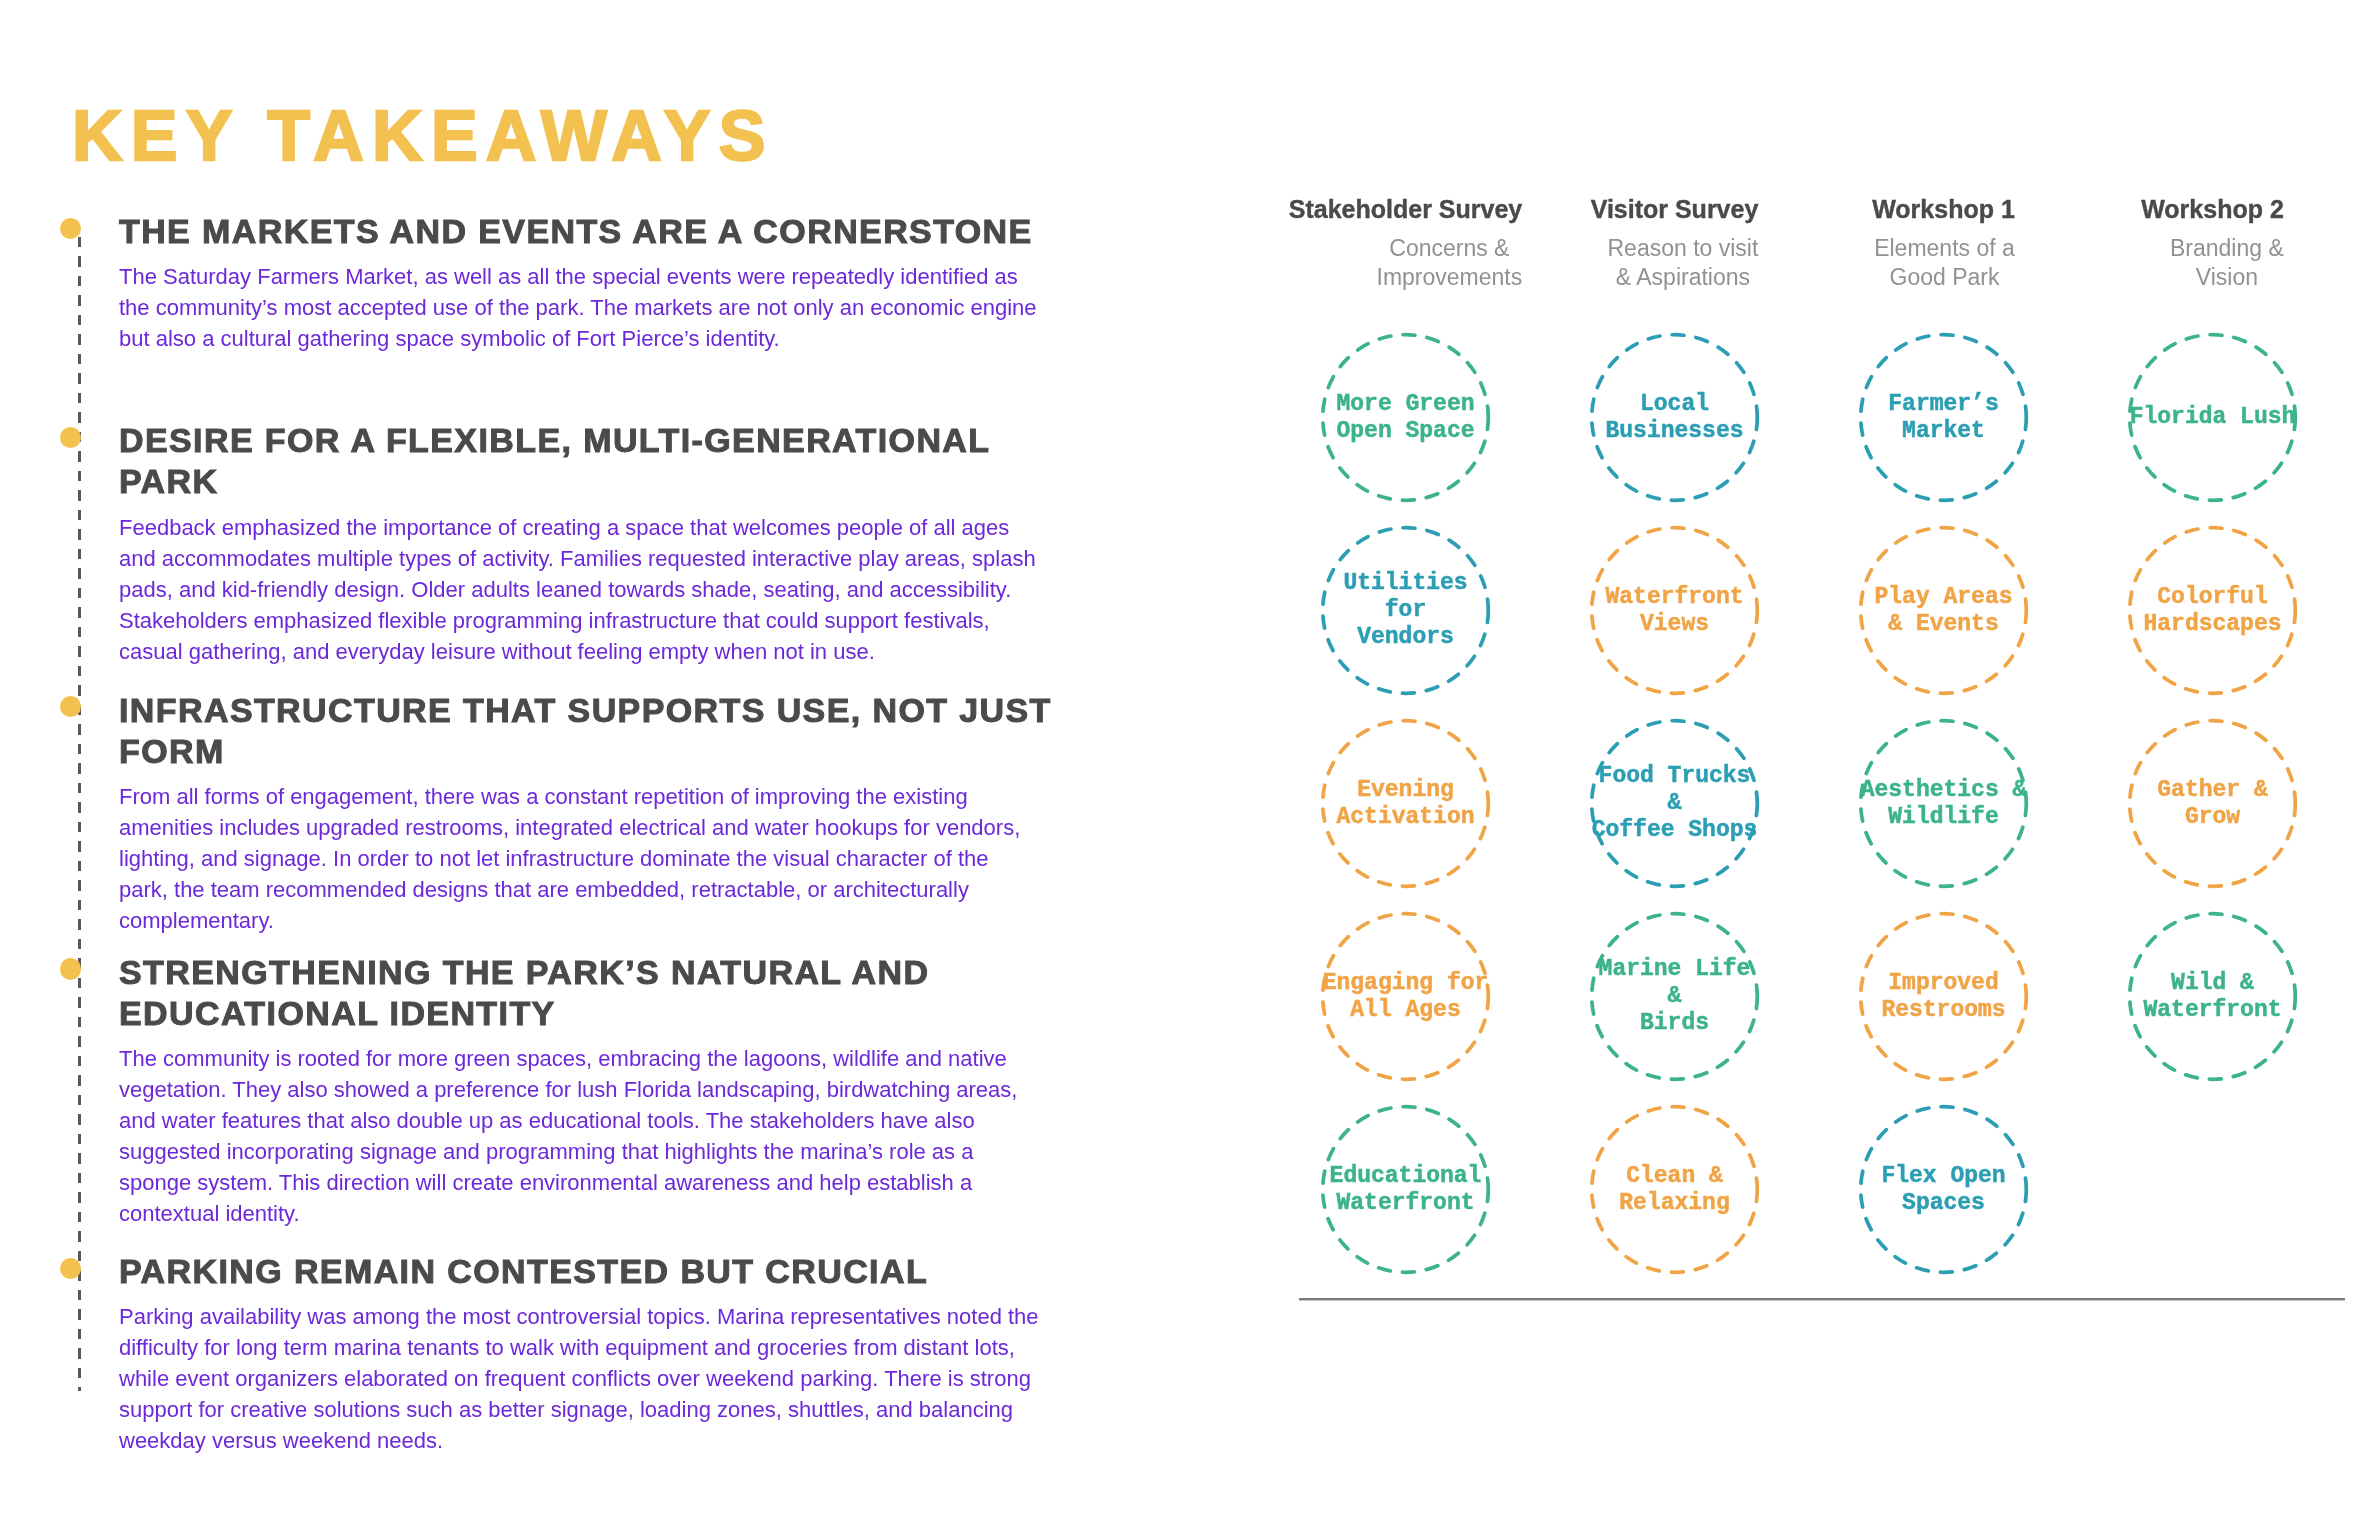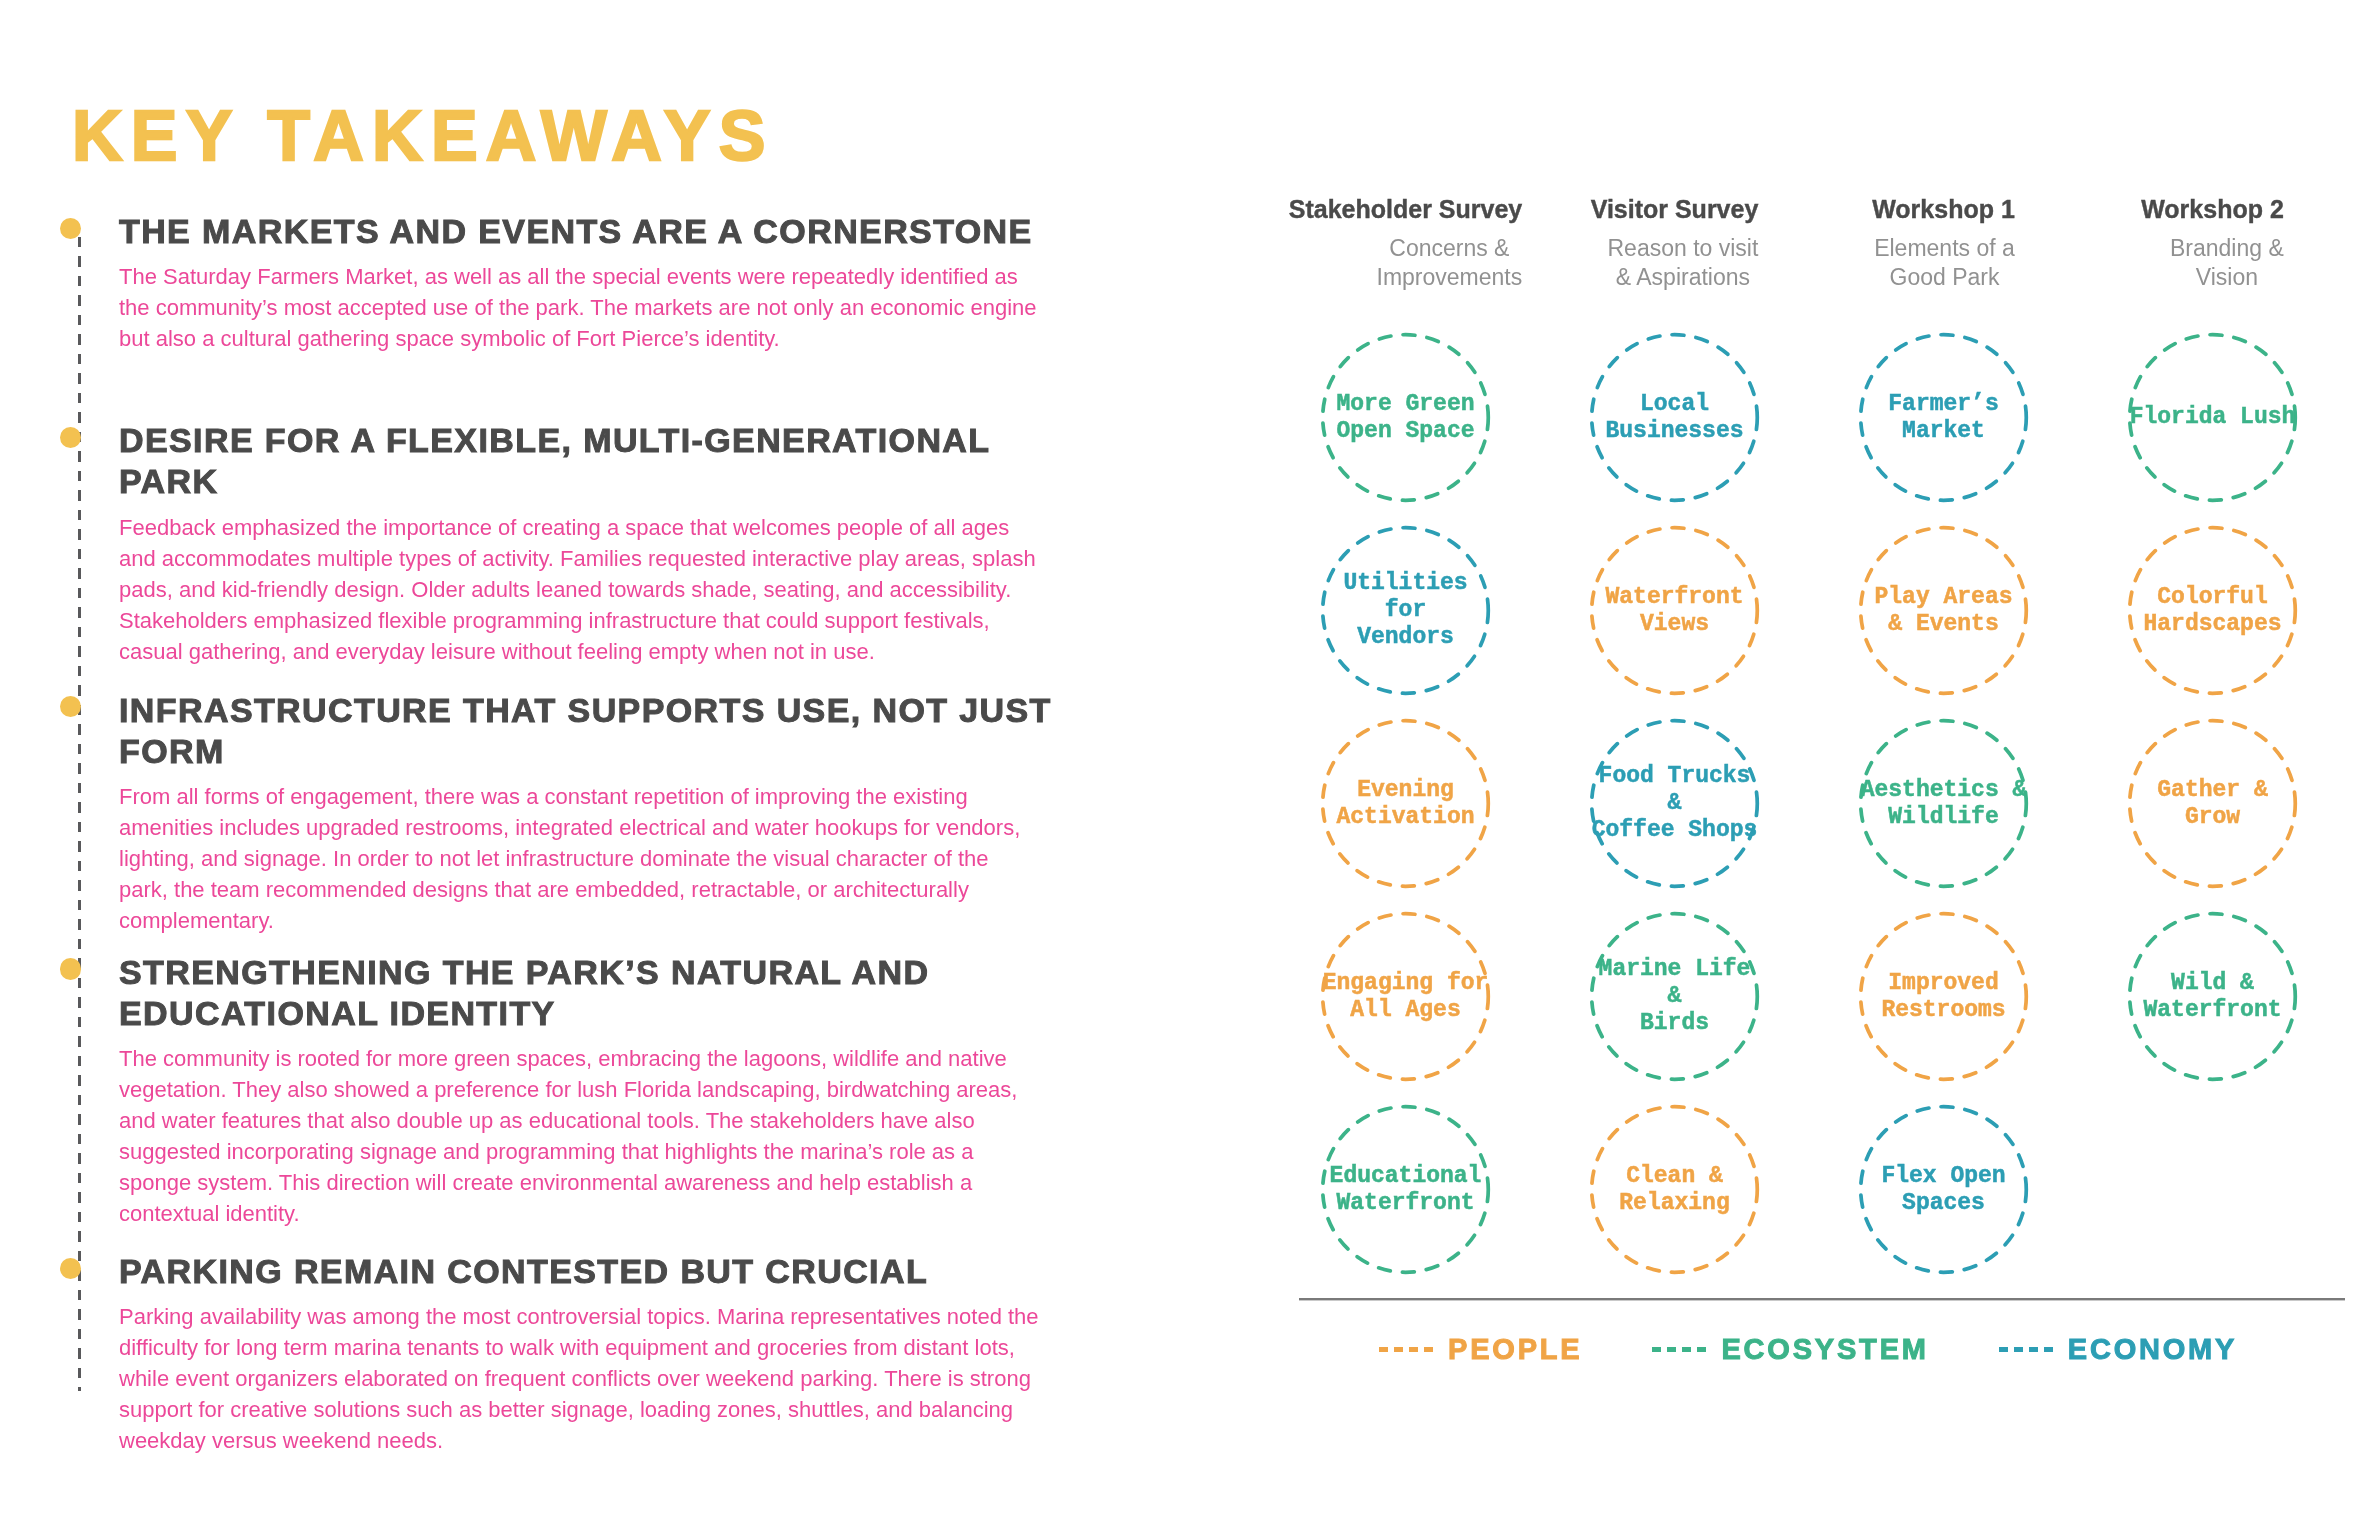--- a/index.html
+++ b/index.html
@@ -28,21 +28,21 @@
     background: #F3C150;
   }
   .t-head {
     font-size: 34px; font-weight: bold; line-height: 41px;
     letter-spacing: 1.4px; color: #4A4A4A;
     -webkit-text-stroke: 1px #4A4A4A;
     white-space: pre-line;
   }
   .t-body {
     margin-top: 9.3px;
-    font-size: 22px; line-height: 31px; color: #ec4899;
+    font-size: 22px; line-height: 31px; color: #6d28d9;
     white-space: pre-line;
   }
   .takeaway.s1 { margin-bottom: 66px; }
   .takeaway.s2 { margin-bottom: 23px; }
   .takeaway.s3 { margin-bottom: 16px; }
   .takeaway.s4 { margin-bottom: 22px; }
 
   
   .right-panel { position: absolute; left: 1297px; top: 195px; width: 1057px; }
   .grid {
@@ -320,29 +320,15 @@
       <svg viewBox="0 0 186 186">
           <circle cx="93" cy="93" r="89" fill="none" stroke="currentColor" stroke-width="4" stroke-dasharray="13 13" stroke-linecap="round"></circle>
         </svg>
       <div class="c-label">Flex Open
 Spaces</div>
     </div>
   </div>
 
   <div class="divider"></div>
 
-  <div class="legend">
-    <div class="legend-item people">
-      <span class="l-dash"></span>
-      <span class="l-label">PEOPLE</span>
-    </div>
-    <div class="legend-item ecosystem">
-      <span class="l-dash"></span>
-      <span class="l-label">ECOSYSTEM</span>
-    </div>
-    <div class="legend-item economy">
-      <span class="l-dash"></span>
-      <span class="l-label">ECONOMY</span>
-    </div>
-  </div>
 
 </div>
 
 
 </body></html>

